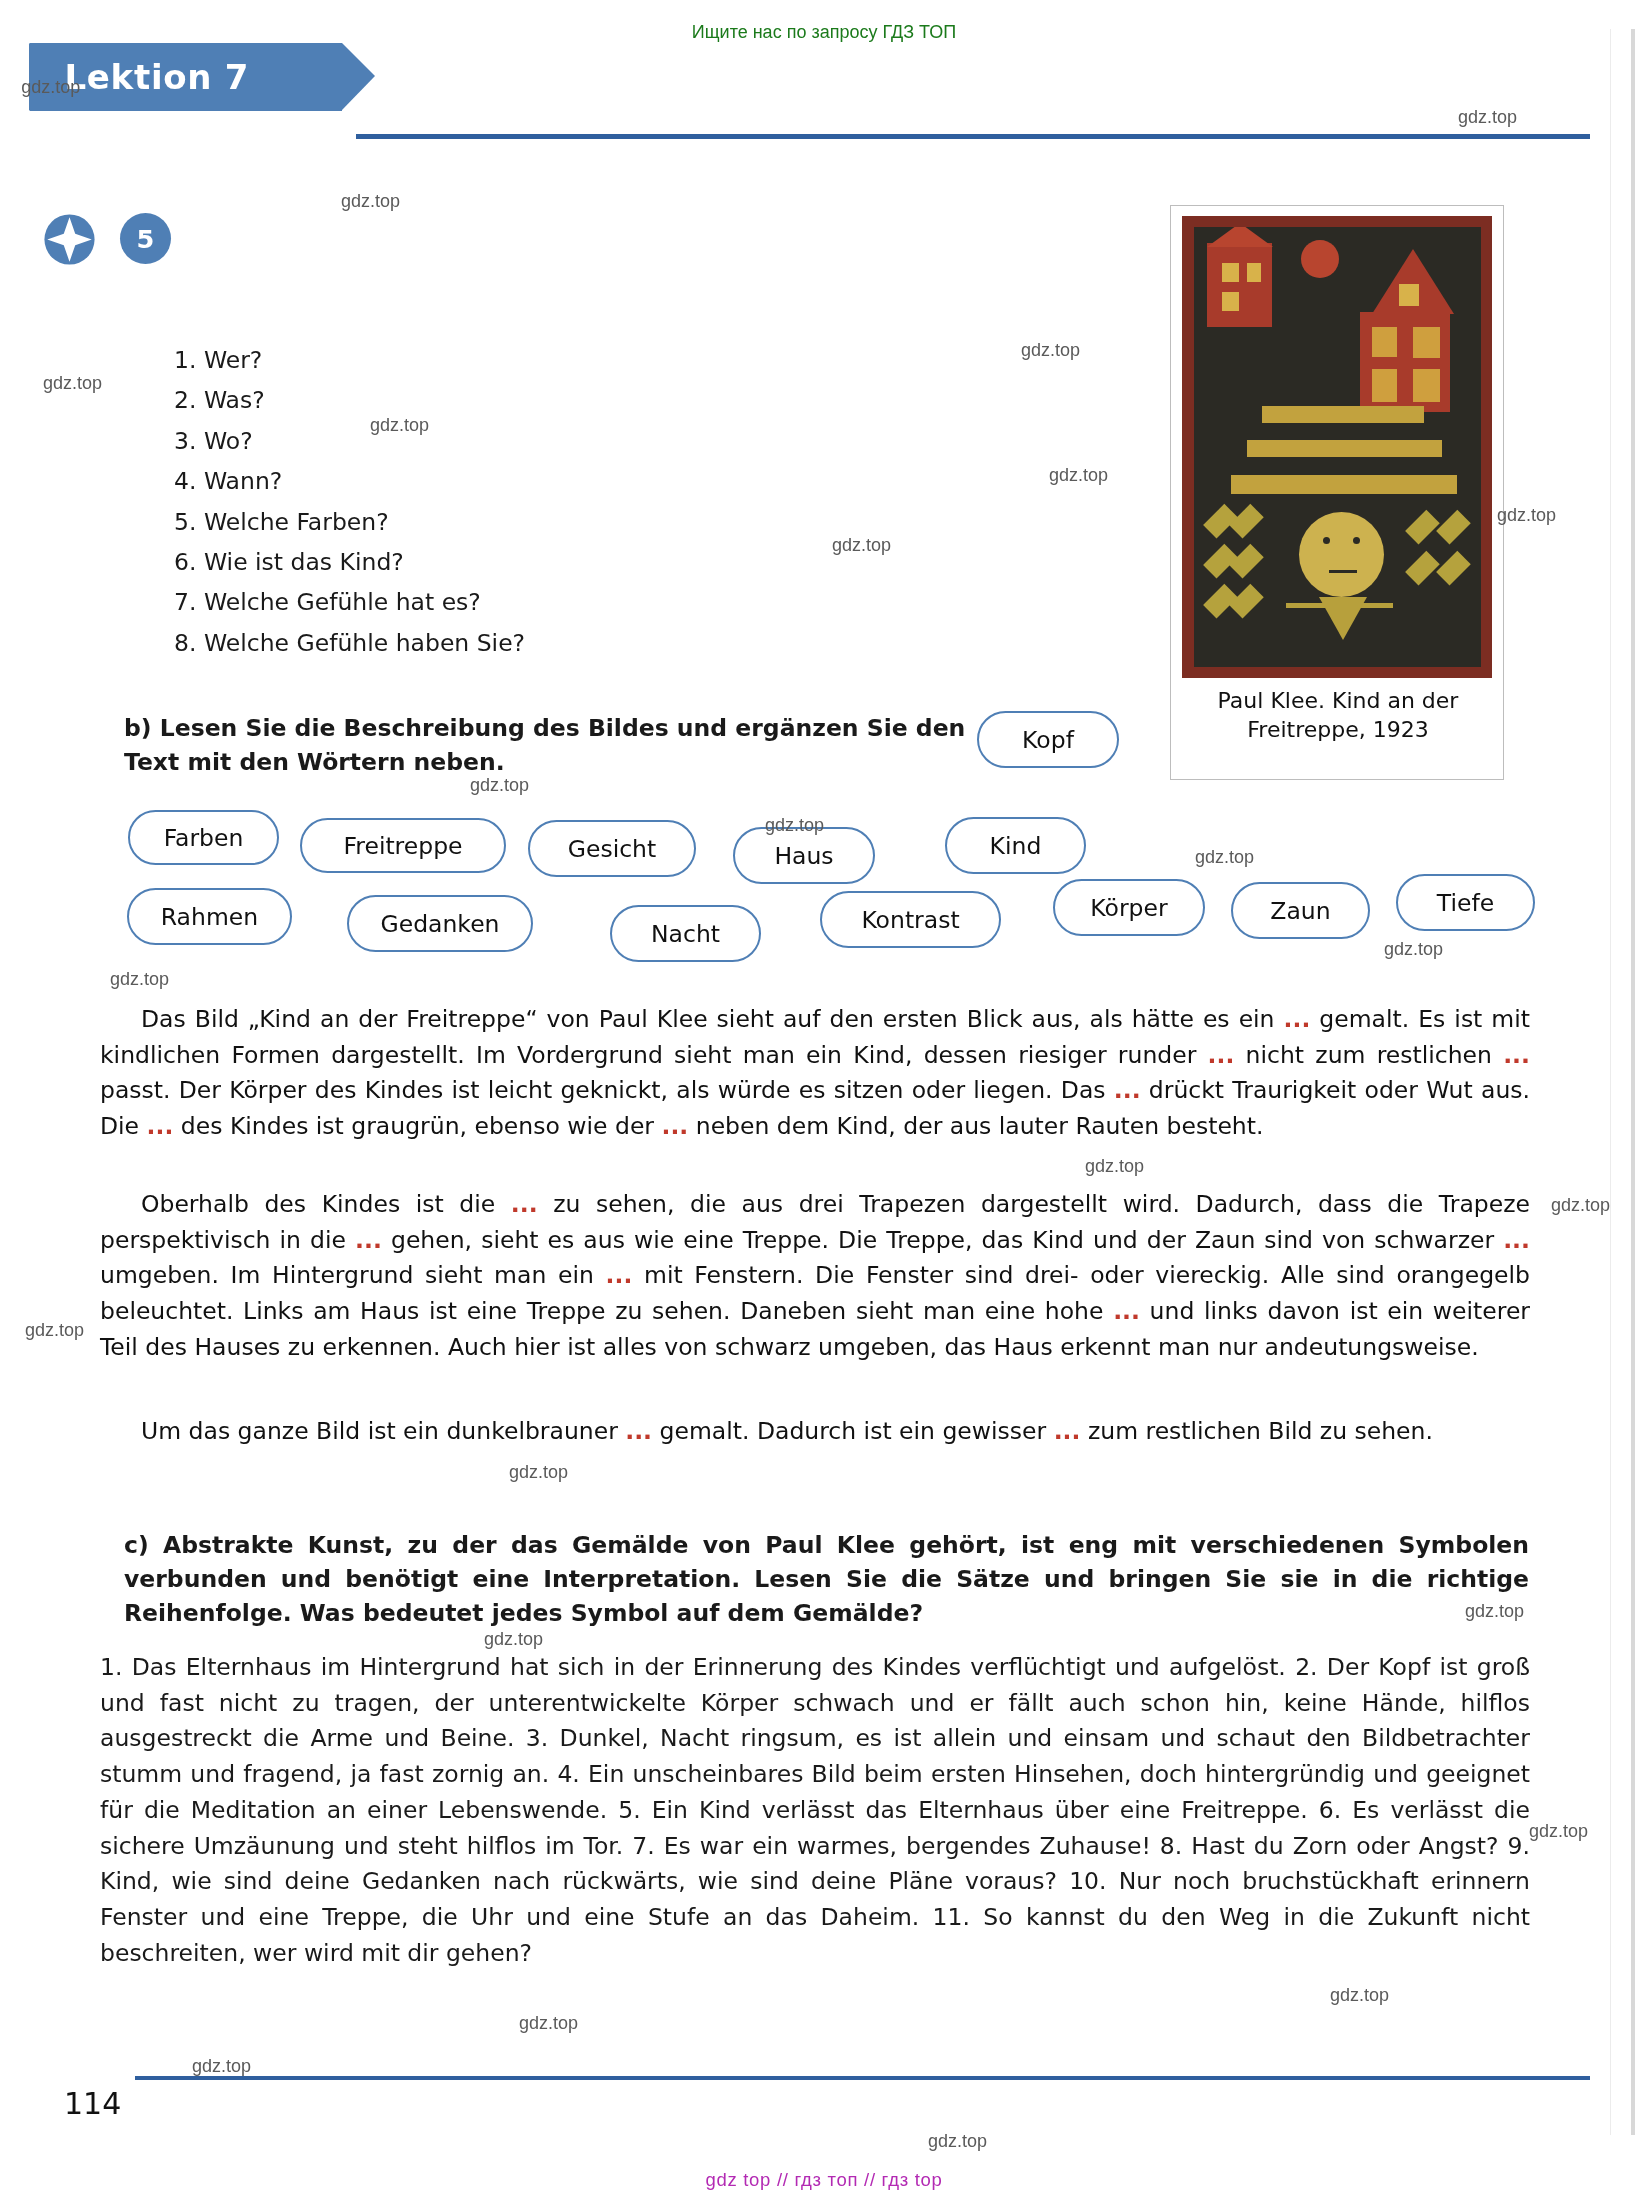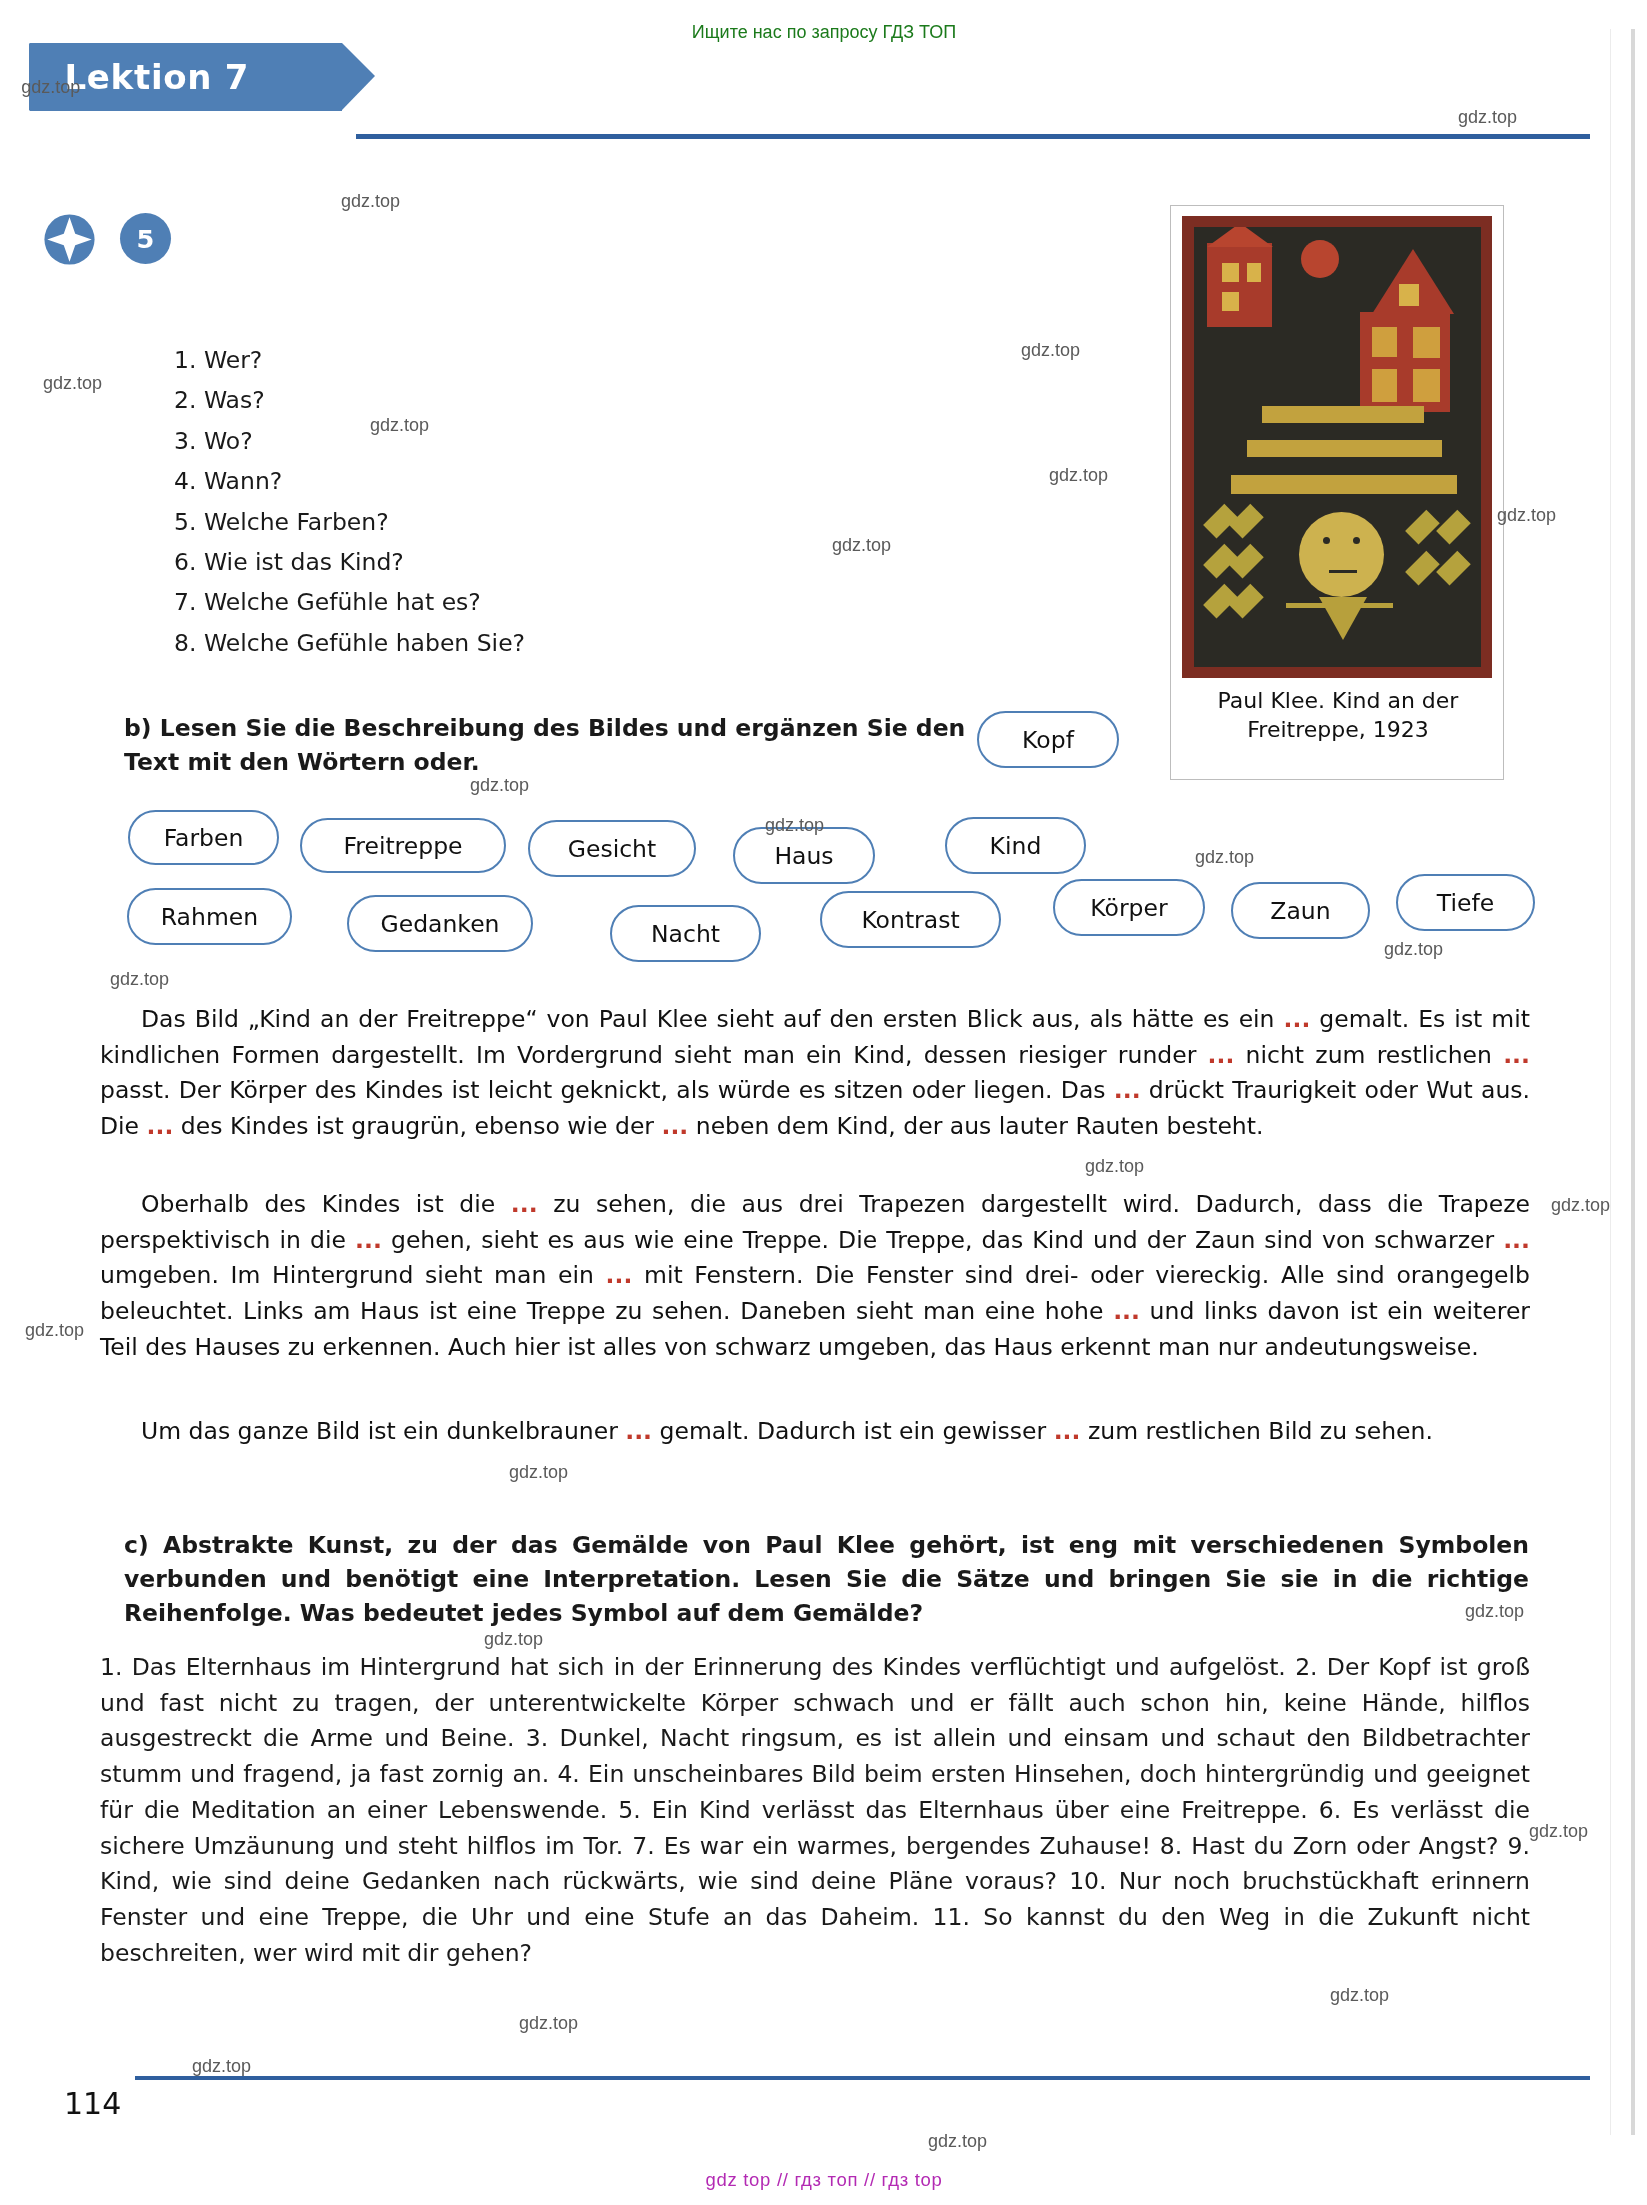--- a/index.html
+++ b/index.html
@@ -381,21 +381,21 @@
         <div class="sh rh" style="left:43px; top:359px;"></div>
         <div class="sh rh" style="left:219px; top:285px;"></div>
         <div class="sh rh" style="left:250px; top:285px;"></div>
         <div class="sh rh" style="left:219px; top:326px;"></div>
         <div class="sh rh" style="left:250px; top:326px;"></div>
       </div>
     </div>
     <div class="caption">Paul Klee. Kind an der Freitreppe, 1923</div>
   </div>
 
-  <div class="task-b">b) Lesen Sie die Beschreibung des Bildes und ergänzen Sie den Text mit den Wörtern oder.</div>
+  <div class="task-b">b) Lesen Sie die Beschreibung des Bildes und ergänzen Sie den Text mit den Wörtern neben.</div>
 
   <div id="word-bank">
       <div class="bubble" style="left: 977px; top: 711px; width: 142px; height: 57px;">Kopf</div>
       <div class="bubble" style="left: 128px; top: 810px; width: 151px; height: 55px;">Farben</div>
       <div class="bubble" style="left: 300px; top: 818px; width: 206px; height: 55px;">Freitreppe</div>
       <div class="bubble" style="left: 528px; top: 820px; width: 168px; height: 57px;">Gesicht</div>
       <div class="bubble" style="left: 733px; top: 827px; width: 142px; height: 57px;">Haus</div>
       <div class="bubble" style="left: 945px; top: 817px; width: 141px; height: 57px;">Kind</div>
       <div class="bubble" style="left: 127px; top: 888px; width: 165px; height: 57px;">Rahmen</div>
       <div class="bubble" style="left: 347px; top: 895px; width: 186px; height: 57px;">Gedanken</div>

